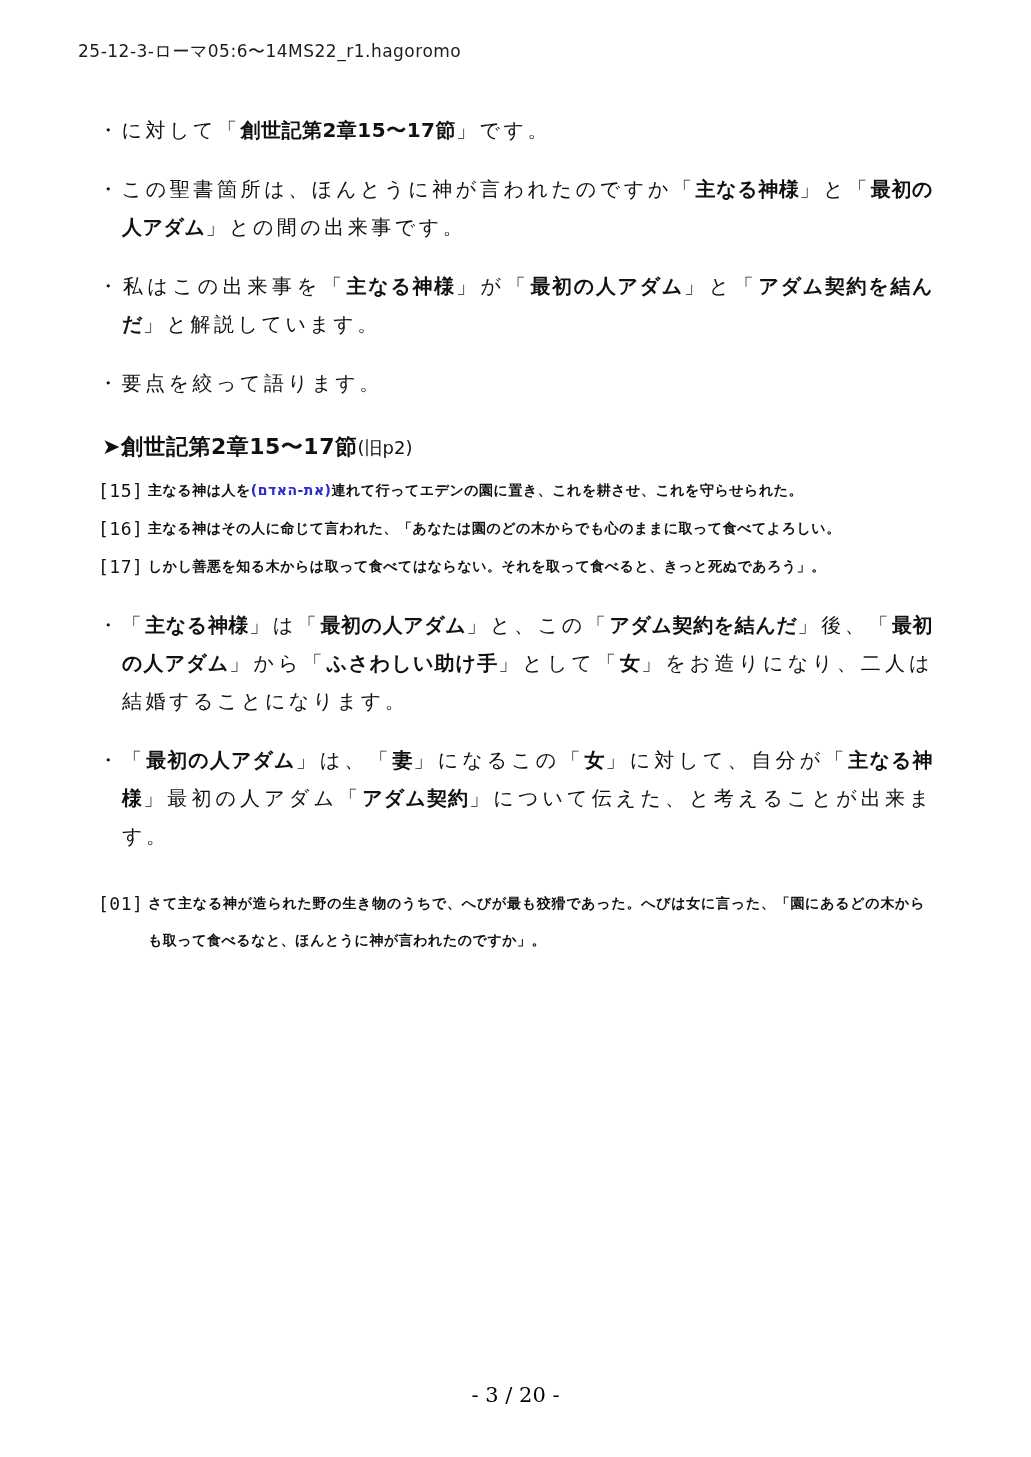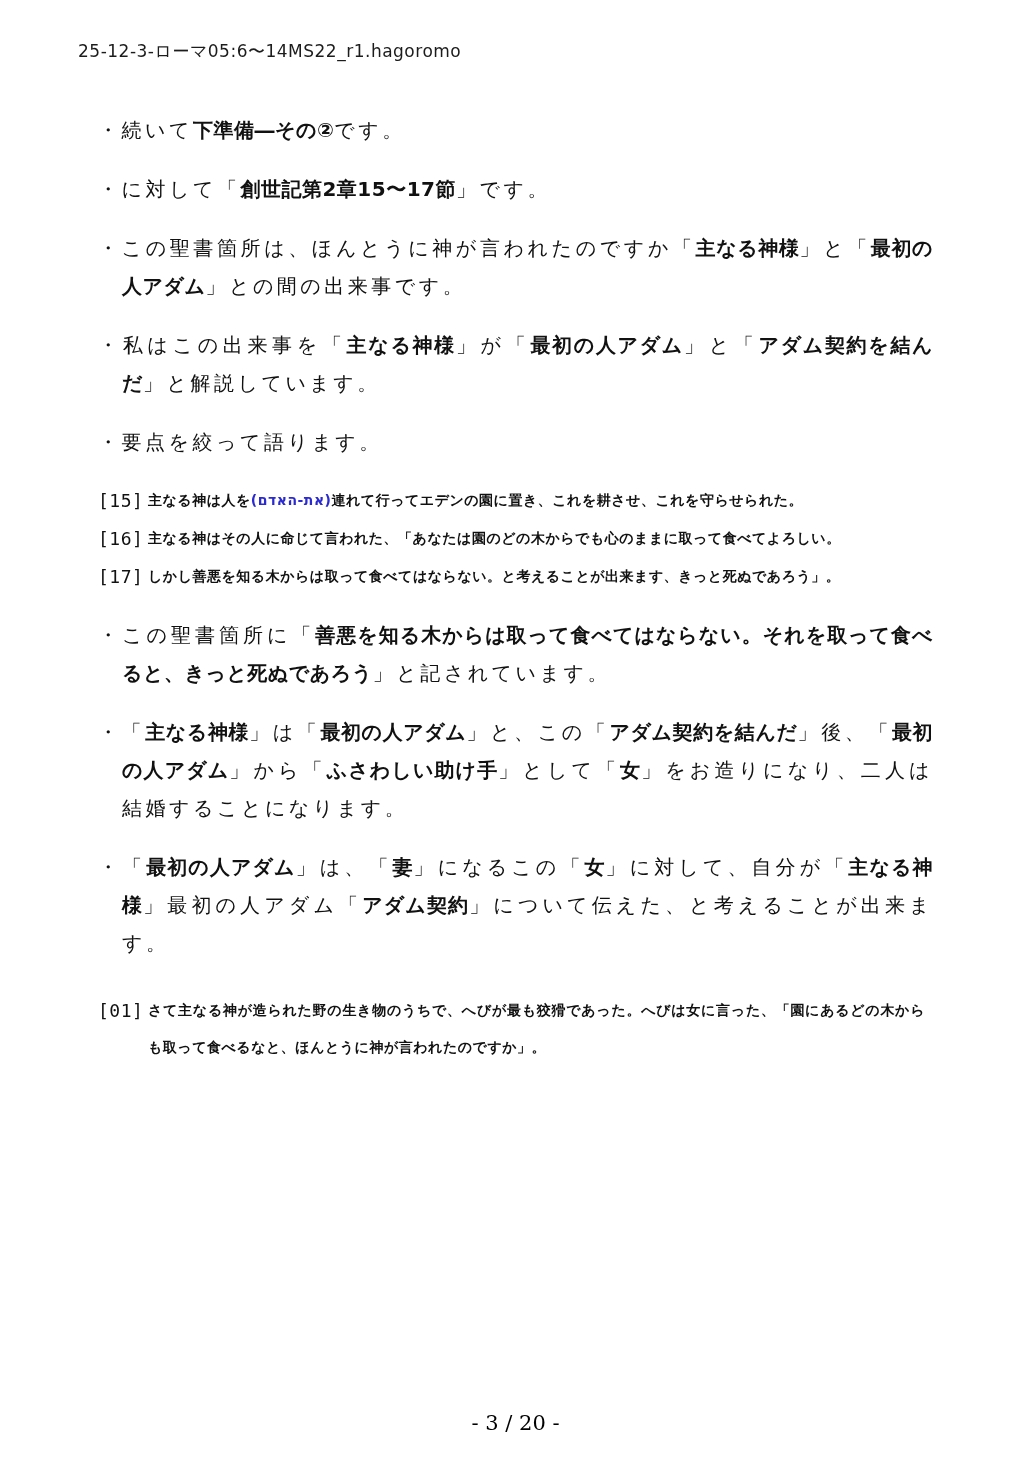--- a/index.html
+++ b/index.html
@@ -75,52 +75,51 @@
     font-size: 14px;
     line-height: 37px;
     letter-spacing: 0.5px;
     text-align: justify;
   }
   .hebrew { color: var(--hebrew-blue, #2a2ad0); }
   .doc-footer {
     position: absolute;
     left: 0;
     right: 0;
-    bottom: 22px;
+    bottom: 50px;
     text-align: center;
     font-family: "DejaVu Serif", serif;
     font-size: 21px;
     color: #000000;
   }
 </style>
 </head>
 <body style="--hebrew-blue: #2a2ad0; color: rgb(17, 17, 17);">
 
 <div class="page">
   <div class="doc-header">25-12-3-ローマ05:6〜14MS22_r1.hagoromo</div>
 
   <main>
-      <p class="bullet"><span>・続いて</span><span class="b">下準備―その②</span><span>です。</span></p>
       <p class="bullet"><span>・に対して「</span><span class="b">創世記第2章15〜17節</span><span>」です。</span></p>
       <p class="bullet"><span>・この聖書箇所は、ほんとうに神が言われたのですか「</span><span class="b">主なる神様</span><span>」と「</span><span class="b">最初の人アダム</span><span>」との間の出来事です。</span></p>
       <p class="bullet"><span>・私はこの出来事を「</span><span class="b">主なる神様</span><span>」が「</span><span class="b">最初の人アダム</span><span>」と「</span><span class="b">アダム契約を結んだ</span><span>」と解説しています。</span></p>
       <p class="bullet"><span>・要点を絞って語ります。</span></p>
+      <h2 class="heading"><span class="b">➤創世記第2章15〜17節</span><span class="small">(旧p2)</span></h2>
       <p class="verse">
         <span class="vnum">[15]</span>
         <span class="vtext"><span>主なる神は人を</span><span class="hebrew">(את-האדם)</span><span>連れて行ってエデンの園に置き、これを耕させ、これを守らせられた。</span></span>
       </p>
       <p class="verse">
         <span class="vnum">[16]</span>
         <span class="vtext"><span>主なる神はその人に命じて言われた、「あなたは園のどの木からでも心のままに取って食べてよろしい。</span></span>
       </p>
       <p class="verse">
         <span class="vnum">[17]</span>
-        <span class="vtext"><span>しかし善悪を知る木からは取って食べてはならない。と考えることが出来ます、きっと死ぬであろう」。</span></span>
+        <span class="vtext"><span>しかし善悪を知る木からは取って食べてはならない。それを取って食べると、きっと死ぬであろう」。</span></span>
       </p>
-      <p class="bullet"><span>・この聖書箇所に「</span><span class="b">善悪を知る木からは取って食べてはならない。それを取って食べると、きっと死ぬであろう</span><span>」と記されています。</span></p>
       <p class="bullet"><span>・「</span><span class="b">主なる神様</span><span>」は「</span><span class="b">最初の人アダム</span><span>」と、この「</span><span class="b">アダム契約を結んだ</span><span>」後、「</span><span class="b">最初の人アダム</span><span>」から「</span><span class="b">ふさわしい助け手</span><span>」として「</span><span class="b">女</span><span>」をお造りになり、二人は結婚することになります。</span></p>
       <p class="bullet"><span>・「</span><span class="b">最初の人アダム</span><span>」は、「</span><span class="b">妻</span><span>」になるこの「</span><span class="b">女</span><span>」に対して、自分が「</span><span class="b">主なる神様</span><span>」最初の人アダム「</span><span class="b">アダム契約</span><span>」について伝えた、と考えることが出来ます。</span></p>
       <p class="verse gap">
         <span class="vnum">[01]</span>
         <span class="vtext"><span>さて主なる神が造られた野の生き物のうちで、へびが最も狡猾であった。へびは女に言った、「園にあるどの木からも取って食べるなと、ほんとうに神が言われたのですか」。</span></span>
       </p>
     </main>
 </div>
 
 <div class="doc-footer">- 3 / 20 -</div>

